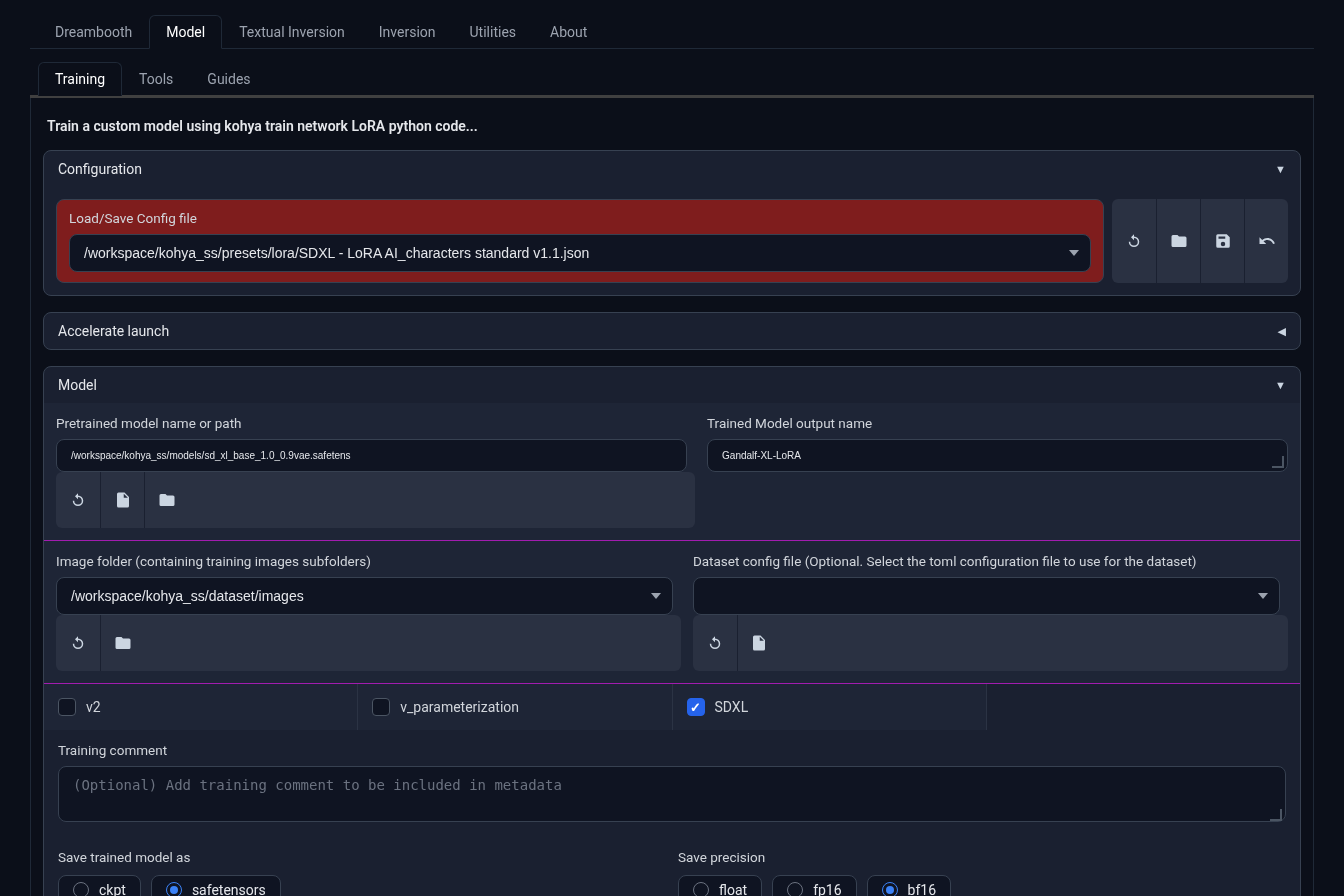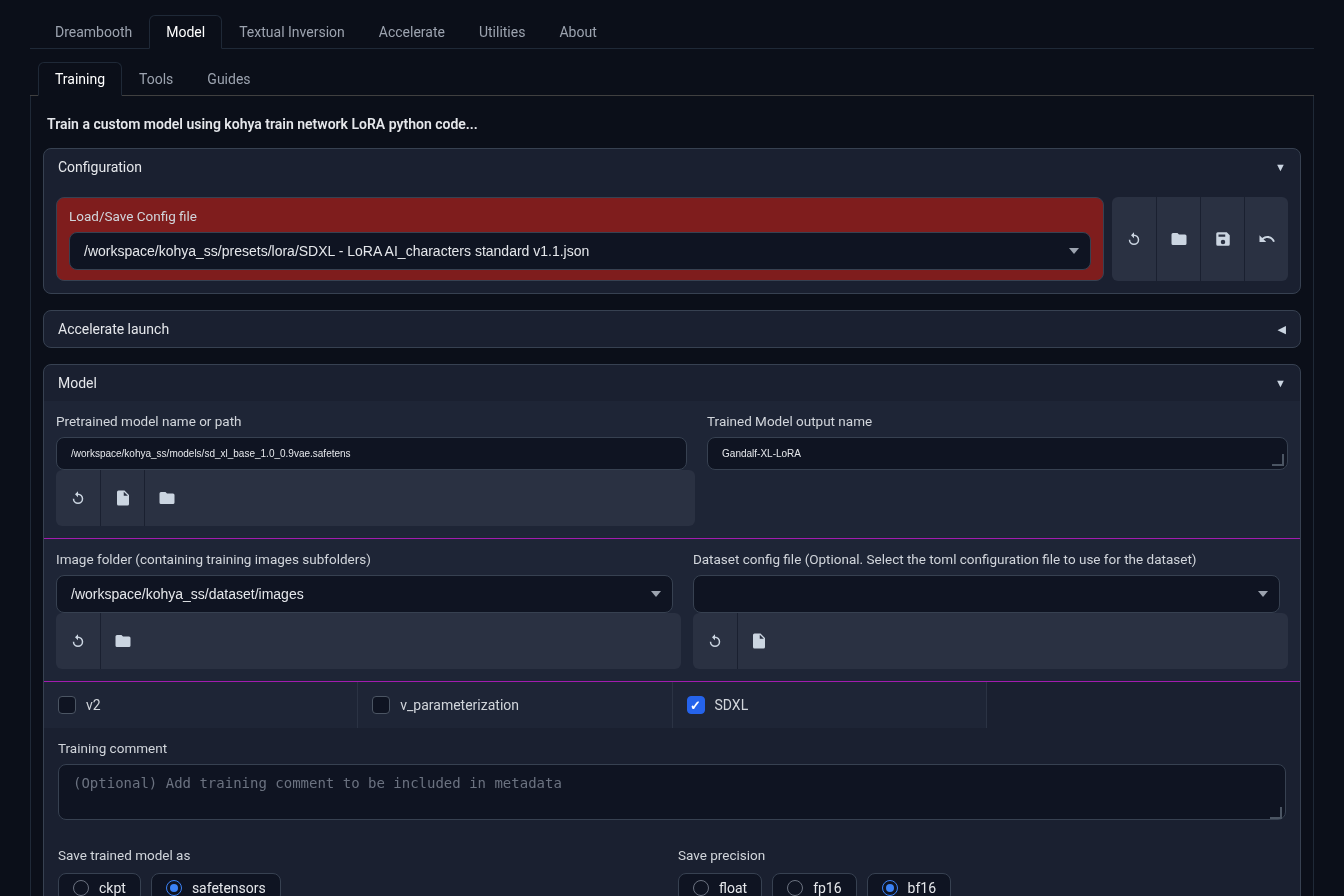--- a/index.html
+++ b/index.html
@@ -10,21 +10,21 @@
 .scroll-wrap::-webkit-scrollbar-thumb { background: #3a4252; border-radius: 7px; border: 3px solid #0b0f19; }
 
 .content { padding: 0 30px 40px 30px; }
 
 
 .nav-tabs { display: flex; gap: 0; margin-top: 14px; border-bottom: 1px solid #1f2937; padding: 0 8px; }
 .nav-tab { padding: 8px 16px; color: #9ca3af; cursor: pointer; border: 1px solid transparent; border-bottom: none; border-radius: 6px 6px 0 0; position: relative; top: 1px; }
 .nav-tab.active { color: #fff; background: #0b0f19; border-color: #1f2937; border-bottom: 1px solid #0b0f19; }
 
 
-.sub-tabs { display: flex; gap: 0; margin-top: 12px; border-bottom: 1px solid #404040; padding: 0 8px; }
+.sub-tabs { display: flex; gap: 0; margin-top: 12px; border-bottom: 3px solid #404040; padding: 0 8px; }
 .sub-tab { padding: 8px 16px; color: #9ca3af; cursor: pointer; border: 1px solid transparent; border-bottom: none; border-radius: 6px 6px 0 0; position: relative; top: 1px; }
 .sub-tab.active { color: #fff; background: #0b0f19; border-color: #1f2937; border-bottom: 1px solid #0b0f19; }
 
 .panel-wrap { border: 1px solid #1f2937; border-top: none; border-radius: 0 0 8px 8px; padding: 12px; }
 
 .desc { padding: 8px 4px 16px 4px; color: #e5e7eb; font-weight: 600; font-size: 14px; }
 
 .section { border: 1px solid #374151; border-radius: 8px; background: #1a2030; margin-bottom: 16px; overflow: hidden; }
 .section-header { display: flex; justify-content: space-between; align-items: center; padding: 10px 14px; color: #e5e7eb; font-size: 14px; cursor: pointer; }
 .section-header .chev { font-size: 11px; color: #cbd5e1; }
@@ -86,21 +86,21 @@
 </head>
 <body>
 
 <div class="scroll-wrap">
 <div class="content">
 
   <div class="nav-tabs">
     <div class="nav-tab">Dreambooth</div>
     <div class="nav-tab active">Model</div>
     <div class="nav-tab">Textual Inversion</div>
-    <div class="nav-tab">Accelerate</div>
+    <div class="nav-tab">Inversion</div>
     <div class="nav-tab">Utilities</div>
     <div class="nav-tab">About</div>
   </div>
 
   <div class="sub-tabs">
     <div class="sub-tab active">Training</div>
     <div class="sub-tab">Tools</div>
     <div class="sub-tab">Guides</div>
   </div>
 

